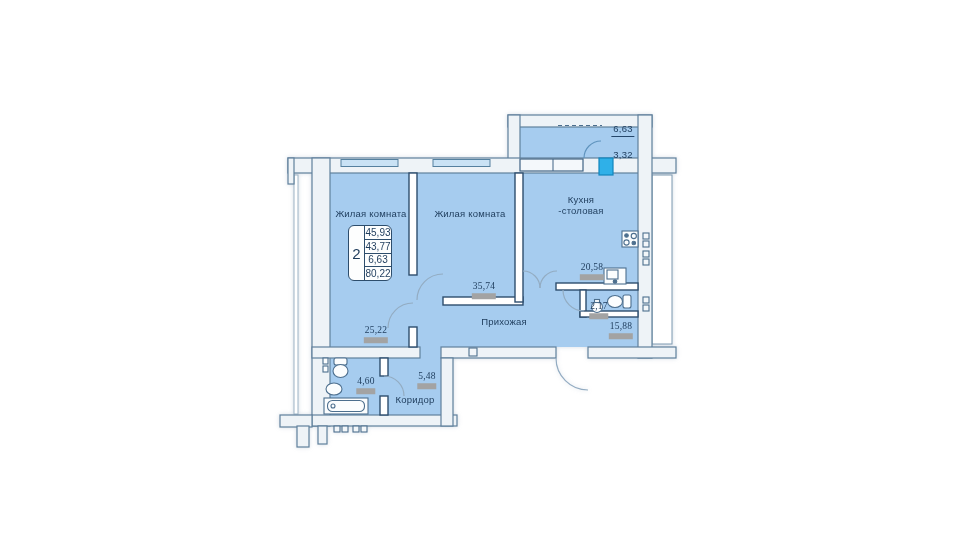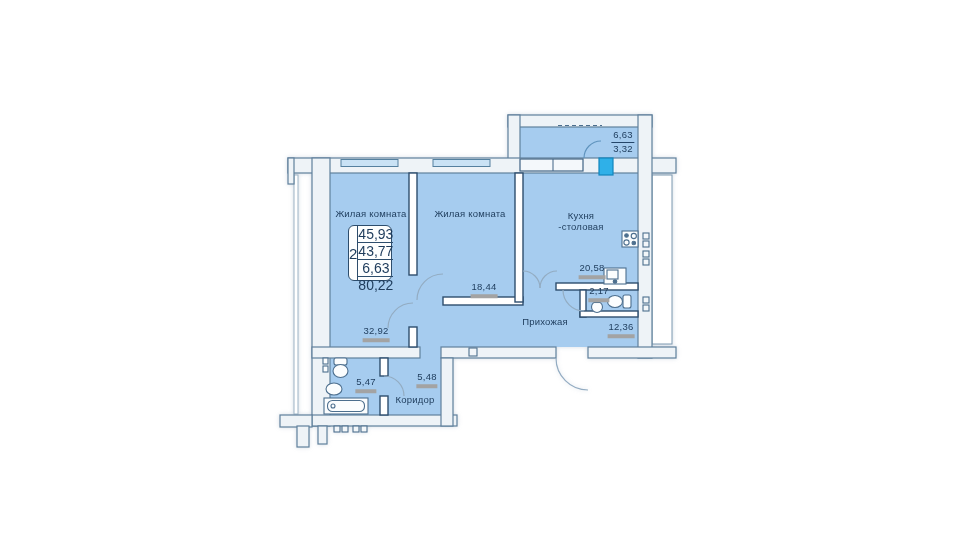--- a/index.html
+++ b/index.html
@@ -1,30 +1,30 @@
 <!DOCTYPE html>
 <html><head>
 <meta charset="utf-8">
 <style>
   html,body{margin:0;padding:0;background:#ffffff;}
   #stage{position:relative;width:978px;height:550px;background:#ffffff;overflow:hidden;
          font-family:"Liberation Sans",sans-serif;}
   #plan-svg{position:absolute;left:0;top:0;filter:drop-shadow(0 0 2px rgba(100,130,160,.28));}
   .lbl{position:absolute;transform:translate(-50%,-50%);white-space:nowrap;
        font-size:9.5px;letter-spacing:.2px;color:#1d3b5b;line-height:10.5px;text-align:center;}
-  .area{border-bottom:4px solid #a3a3a3;padding:0 1px 1px 1px;}
+  .area{border-bottom:6px solid #a3a3a3;padding:0 1px 1px 1px;font-family:Liberation Serif, serif;}
   .frac{display:flex;flex-direction:column;align-items:center;}
   .frac .top{border-bottom:1px solid #24466a;padding:0 2px 1px 2px;}
-  .frac .bot{padding-top:1px;}
+  .frac .bot{padding-top:13px;}
   .tbl{position:absolute;left:348px;top:225px;width:44px;height:56px;background:#fdfefe;
        border:1.4px solid #2d4d6c;border-radius:6px;display:flex;box-sizing:border-box;}
   .tbl-left{width:15px;border-right:1.2px solid #2d4d6c;display:flex;align-items:center;
        justify-content:center;font-size:15px;color:#1d3b5b;}
   .tbl-right{flex:1;display:flex;flex-direction:column;}
-  .tbl-row{flex:1;display:flex;align-items:center;justify-content:center;font-size:14px;
+  .tbl-row{flex:1;display:flex;align-items:center;justify-content:center;font-size:10px;
        color:#1d3b5b;border-bottom:1.2px solid #2d4d6c;}
   .tbl-row:last-child{border-bottom:none;}
 </style>
 </head>
 <body>
 
 <div id="stage">
 
   <svg id="plan-svg" width="978" height="550" viewBox="0 0 978 550">
 
@@ -130,33 +130,33 @@
         <rect x="334" y="426" width="6" height="6"></rect>
         <rect x="342" y="426" width="6" height="6"></rect>
         <rect x="353" y="426" width="6" height="6"></rect>
         <rect x="361" y="426" width="6" height="6"></rect>
       </g>
     </g>
   </svg>
 
   <div class="lbl" style="left:371px;top:214px">Жилая комната</div>
   <div class="lbl" style="left:470px;top:214px">Жилая комната</div>
-  <div class="lbl" style="left:581px;top:221px">
+  <div class="lbl" style="left:581px;top:205px">
     <div>Кухня</div>
     <div>-столовая</div>
   </div>
-  <div class="lbl" style="left:545px;top:322px">Прихожая</div>
+  <div class="lbl" style="left:504px;top:322px">Прихожая</div>
   <div class="lbl" style="left:415px;top:400px">Коридор</div>
 
-  <div class="lbl area" style="left:376px;top:334px">32,92</div>
-  <div class="lbl area" style="left:484px;top:290px">18,44</div>
+  <div class="lbl area" style="left:376px;top:334px">25,22</div>
+  <div class="lbl area" style="left:484px;top:290px">35,74</div>
   <div class="lbl area" style="left:592px;top:271px">20,58</div>
-  <div class="lbl area" style="left:599px;top:294px">2,17</div>
-  <div class="lbl area" style="left:621px;top:330px">12,36</div>
-  <div class="lbl area" style="left:366px;top:385px">5,47</div>
+  <div class="lbl area" style="left:599px;top:310px">2,17</div>
+  <div class="lbl area" style="left:621px;top:330px">15,88</div>
+  <div class="lbl area" style="left:366px;top:385px">4,60</div>
   <div class="lbl area" style="left:427px;top:380px">5,48</div>
 
   <div class="lbl frac" style="left:623px;top:142px">
     <span class="top">6,63</span>
     <span class="bot">3,32</span>
   </div>
 
   <div class="tbl">
     <div class="tbl-left">2</div>
     <div class="tbl-right">

